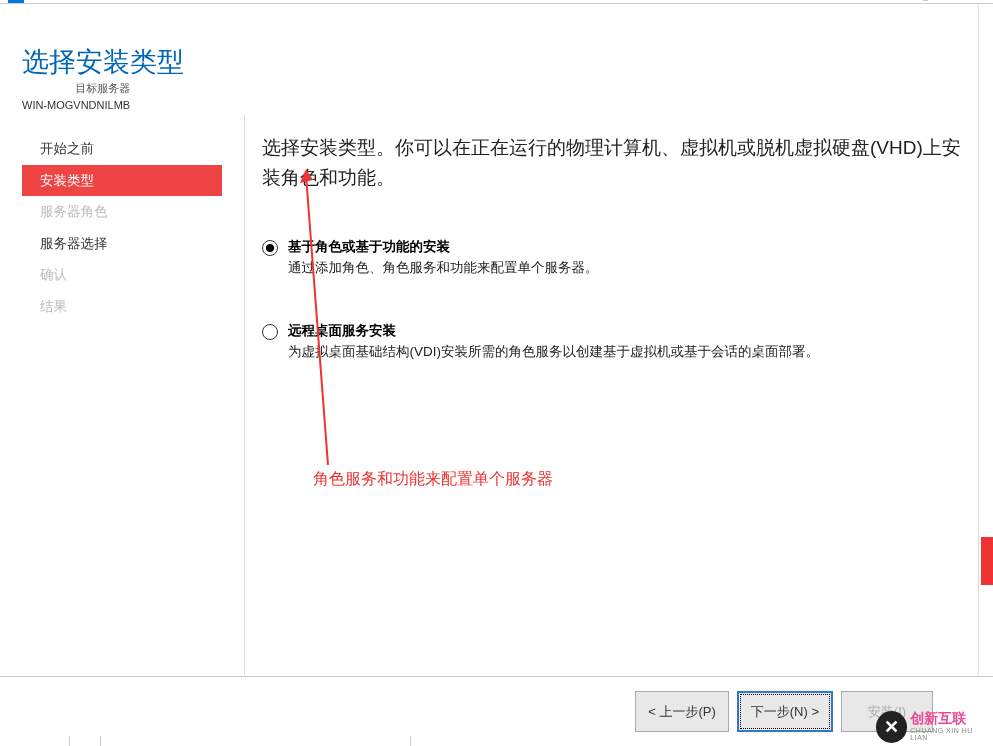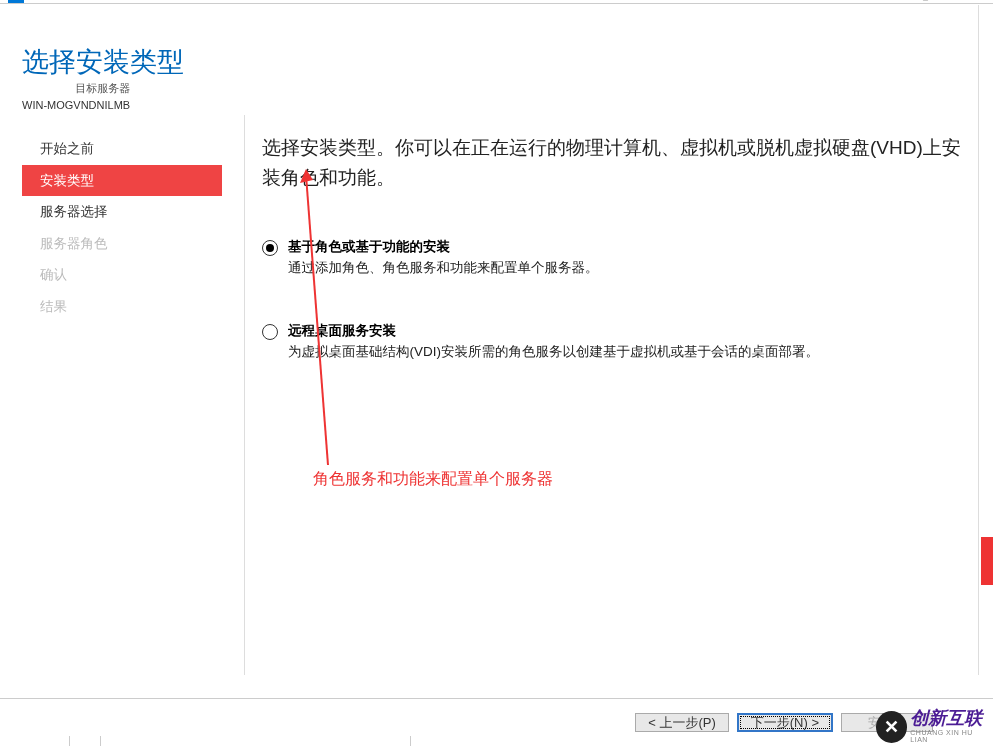--- a/index.html
+++ b/index.html
@@ -177,21 +177,21 @@
       right: 0;
       border-top: 1px solid #ccc;
       padding: 14px 60px 14px 18px;
       display: flex;
       justify-content: flex-end;
       gap: 8px;
       background: #fff;
     }
     .footer-btn {
       min-width: 92px;
-      height: 19px;
+      height: 41px;
       border: 1px solid #aaa;
       background: #e8e8e8;
       font-size: 13px;
       color: #333;
       display: flex;
       align-items: center;
       justify-content: center;
       padding: 0 12px;
     }
     .footer-btn.focused {
@@ -224,24 +224,23 @@
       justify-content: center;
       font-size: 18px;
       font-weight: bold;
     }
     .logo-text {
       display: flex;
       flex-direction: column;
       line-height: 1.1;
     }
     .logo-cn {
-      font-size: 18px;
-      color: #4c1d95;
+      font-size: 14px;
+      color: #ec4899;
       font-weight: bold;
-      font-style: italic;
     }
     .logo-en {
       font-size: 7px;
       color: #888;
       letter-spacing: 0.5px;
     }
     .red-bar {
       position: absolute;
       right: 0;
       top: 537px;
@@ -293,22 +292,22 @@
   </div>
 </div>
 
 <div class="divider-v"></div>
 <div class="right-border"></div>
 
 <div class="body-row">
   <div class="sidebar">
     <div class="sidebar-item">开始之前</div>
     <div class="sidebar-item selected">安装类型</div>
+    <div class="sidebar-item disabled">服务器角色</div>
     <div class="sidebar-item">服务器选择</div>
-    <div class="sidebar-item disabled">服务器角色</div>
     <div class="sidebar-item disabled">确认</div>
     <div class="sidebar-item disabled">结果</div>
   </div>
 
   <div class="main-content">
     <div class="intro-text">选择安装类型。你可以在正在运行的物理计算机、虚拟机或脱机虚拟硬盘(VHD)上安装角色和功能。</div>
 
     <div class="radio-option">
       <div class="radio-circle checked"></div>
       <div class="radio-content">

